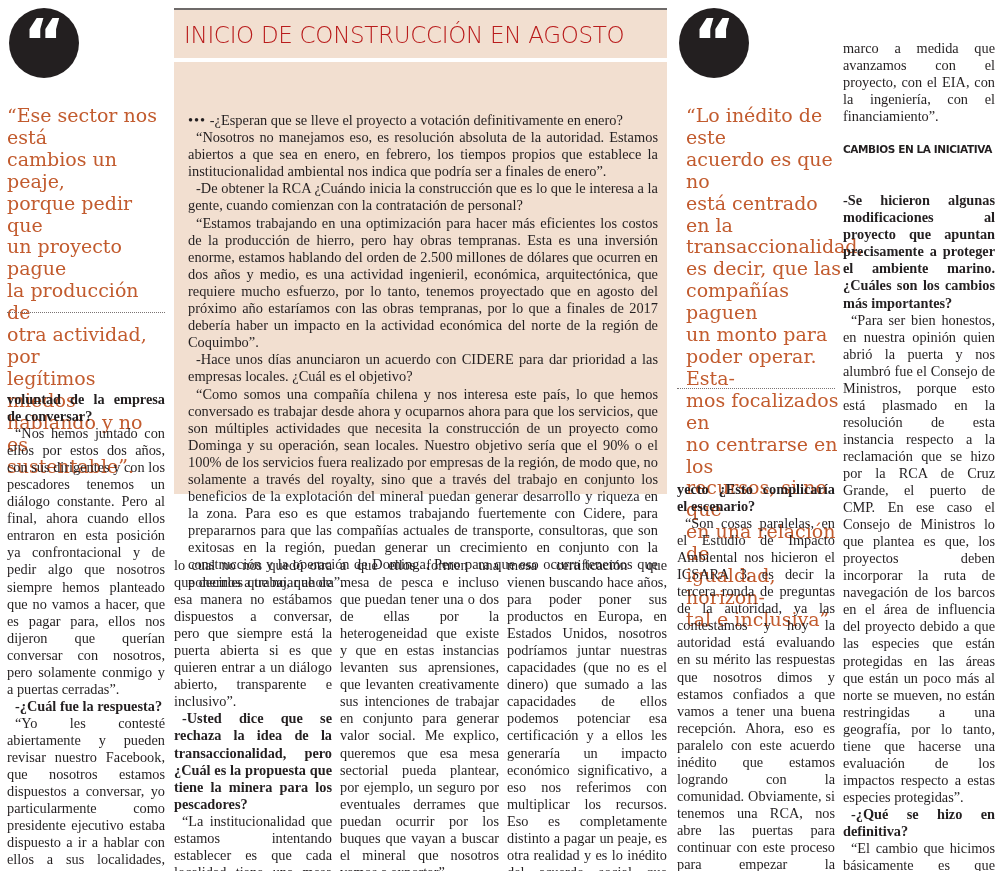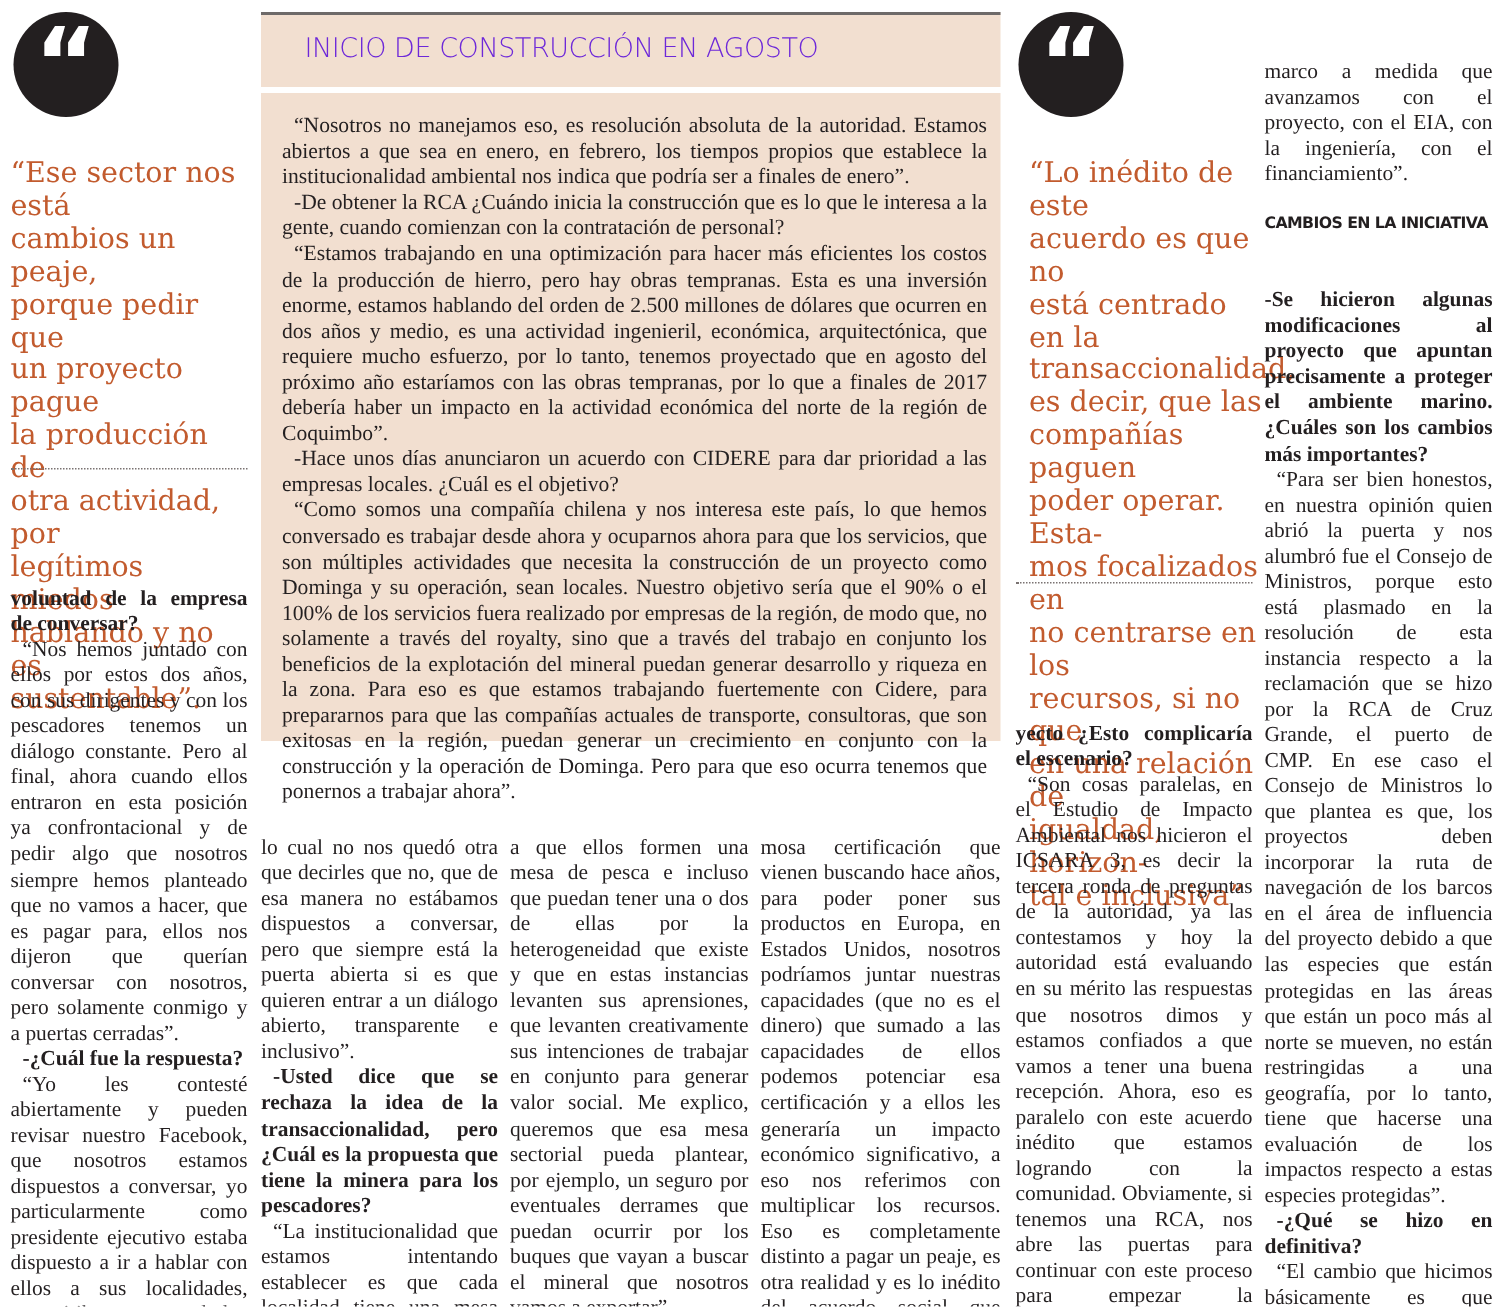--- a/index.html
+++ b/index.html
@@ -13,22 +13,22 @@
   .col-text p.q { font-weight:bold; }
   .col-text p.gap { margin-top:17px; }
   .quote-icon { width:70px; height:70px; border-radius:50%; background:#231f20; position:absolute; }
   .quote-icon span { position:absolute; left:0; right:0; top:-4px; text-align:center; color:#fff;
                      font-family:"DejaVu Sans","Liberation Sans",sans-serif; font-weight:bold; font-size:64px; line-height:78px; }
   .pull { font-family:"DejaVu Serif","Liberation Serif",serif; color:#c25b2e; font-size:19px;
           line-height:21.9px; font-weight:500; }
   .dotted { border-top:1.5px dotted #7a7372; height:0; position:absolute; }
   .box-header { position:absolute; left:174px; top:8px; width:493px; height:48px; background:#f2dfd0;
                 border-top:2px solid #6e6a69; }
-  .box-header span { position:absolute; left:29px; top:12px; font-family:"DejaVu Sans","Liberation Sans",sans-serif;
-                     font-weight:300; font-size:18px; letter-spacing:-0.3px; color:#6d28d9; }
+  .box-header span { position:absolute; left:10px; top:12px; font-family:"DejaVu Sans","Liberation Sans",sans-serif;
+                     font-weight:300; font-size:23px; letter-spacing:-0.3px; color:#b91c1c; }
   .box-body { position:absolute; left:174px; top:62px; width:493px; height:432px; background:#f2dfd0; }
   .box-body .col-text { position:absolute; left:14px; top:14px; width:470px; font-size:14.4px; line-height:17.1px; }
   .bullets { letter-spacing:1px; }
   .section-head { font-family:"DejaVu Sans","Liberation Sans",sans-serif; font-weight:bold; font-size:10.5px;
                   letter-spacing:-0.4px; color:#231f20; }
 </style>
 </head>
 <body>
 
 <div class="quote-icon" style="left:9px; top:8px;">
@@ -52,20 +52,21 @@
   <p>“Nos hemos juntado con ellos por estos dos años, con sus dirigentes y con los pescadores tenemos un diálogo constante. Pero al final, ahora cuando ellos entraron en esta posición ya confrontacional y de pedir algo que nosotros siempre hemos planteado que no vamos a hacer, que es pagar para, ellos nos dijeron que querían conversar con nosotros, pero solamente conmigo y a puertas cerradas”.</p>
   <p class="q">-¿Cuál fue la respuesta?</p>
   <p>“Yo les contesté abiertamente y pueden revisar nuestro Facebook, que nosotros estamos dispuestos a conversar, yo particularmente como presidente ejecutivo estaba dispuesto a ir a hablar con ellos a sus localidades, pero si iba con parte de los dirigentes de este acuerdo marco que hemos generado. La respuesta de ellos fue que no, que querían solamente recibirme a mí y a puertas cerradas, ante</p>
 </div>
 
 <div class="box-header">
   <span>INICIO DE CONSTRUCCIÓN EN AGOSTO</span>
 </div>
 <div class="box-body">
   <div class="col-text">
+    <p class="noind"><span class="bullets">•••</span> <span>-¿Esperan que se lleve el proyecto a votación definitivamente en enero?</span></p>
     <p>“Nosotros no manejamos eso, es resolución absoluta de la autoridad. Estamos abiertos a que sea en enero, en febrero, los tiempos propios que establece la institucionalidad ambiental nos indica que podría ser a finales de enero”.</p>
     <p>-De obtener la RCA ¿Cuándo inicia la construcción que es lo que le interesa a la gente, cuando comienzan con la contratación de personal?</p>
     <p>“Estamos trabajando en una optimización para hacer más eficientes los costos de la producción de hierro, pero hay obras tempranas. Esta es una inversión enorme, estamos hablando del orden de 2.500 millones de dólares que ocurren en dos años y medio, es una actividad ingenieril, económica, arquitectónica, que requiere mucho esfuerzo, por lo tanto, tenemos proyectado que en agosto del próximo año estaríamos con las obras tempranas, por lo que a finales de 2017 debería haber un impacto en la actividad económica del norte de la región de Coquimbo”.</p>
     <p>-Hace unos días anunciaron un acuerdo con CIDERE para dar prioridad a las empresas locales. ¿Cuál es el objetivo?</p>
     <p>“Como somos una compañía chilena y nos interesa este país, lo que hemos conversado es trabajar desde ahora y ocuparnos ahora para que los servicios, que son múltiples actividades que necesita la construcción de un proyecto como Dominga y su operación, sean locales. Nuestro objetivo sería que el 90% o el 100% de los servicios fuera realizado por empresas de la región, de modo que, no solamente a través del royalty, sino que a través del trabajo en conjunto los beneficios de la explotación del mineral puedan generar desarrollo y riqueza en la zona. Para eso es que estamos trabajando fuertemente con Cidere, para prepararnos para que las compañías actuales de transporte, consultoras, que son exitosas en la región, puedan generar un crecimiento en conjunto con la construcción y la operación de Dominga. Pero para que eso ocurra tenemos que ponernos a trabajar ahora”.</p>
   </div>
 </div>
 
 <div class="abs col-text" style="left:174px; top:521px; width:158px;">
   <p class="noind">lo cual no nos quedó otra que decirles que no, que de esa manera no estábamos dispuestos a conversar, pero que siempre está la puerta abierta si es que quieren entrar a un diálogo abierto, transparente e inclusivo”.</p>
@@ -86,20 +87,21 @@
 <div class="quote-icon" style="left:679px; top:8px;">
   <span>“</span>
 </div>
 <div class="abs pull" style="left:686px; top:105px; width:160px;">
   <div>“Lo inédito de este</div>
   <div>acuerdo es que no</div>
   <div>está centrado en la</div>
   <div>transaccionalidad,</div>
   <div>es decir, que las</div>
   <div>compañías paguen</div>
+  <div>un monto para</div>
   <div>poder operar. Esta-</div>
   <div>mos focalizados en</div>
   <div>no centrarse en los</div>
   <div>recursos, si no que</div>
   <div>en una relación de</div>
   <div>igualdad, horizon-</div>
   <div>tal e inclusiva”</div>
 </div>
 <div class="dotted" style="left:677px; top:388px; width:158px;"></div>
 

